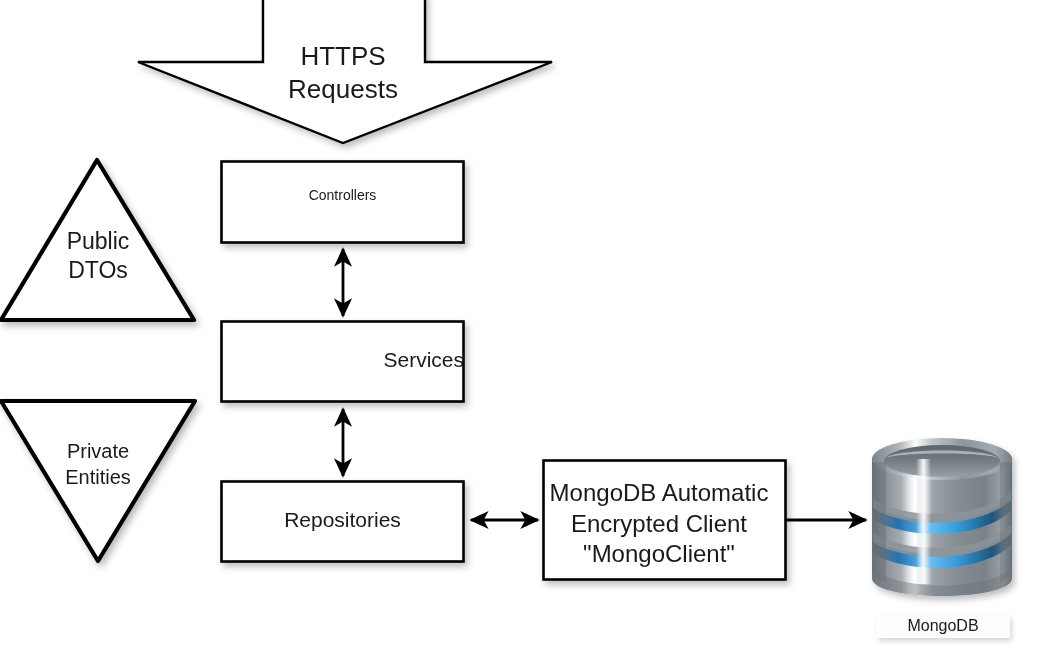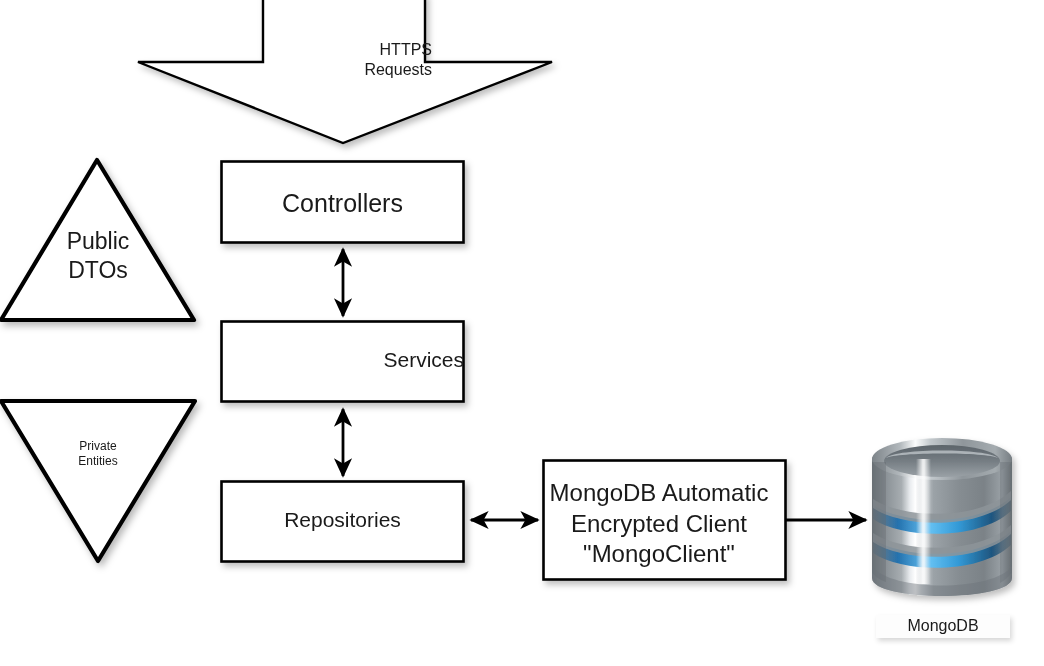--- a/index.html
+++ b/index.html
@@ -31,31 +31,30 @@
   
   .lbl {
     position: absolute;
     text-align: center;
     line-height: 1.28;
     color: #1a1a1a;
     white-space: pre-line;
     user-select: none;
   }
   .lbl-https {
-    left: 232px;
+    left: 243px;
     top: 40px;
     width: 200px;
-    font-size: 16px;
-    text-align: right;
+    font-size: 26px;
   }
   .lbl-controllers {
     left: 221px;
     top: 187px;
     width: 243px;
-    font-size: 25px;
+    font-size: 14px;
   }
   .lbl-services {
     left: 221px;
     top: 347px;
     width: 243px;
     font-size: 21px;
     text-align: right;
   }
   .lbl-repositories {
     left: 221px;
@@ -66,21 +65,21 @@
   .lbl-public {
     left: 12px;
     top: 227px;
     width: 172px;
     font-size: 23px;
   }
   .lbl-private {
     left: 12px;
     top: 439px;
     width: 172px;
-    font-size: 12px;
+    font-size: 20px;
   }
   .lbl-client {
     left: 546px;
     top: 478px;
     width: 226px;
     font-size: 24px;
   }
   .lbl-db {
     left: 876px;
     top: 615px;

